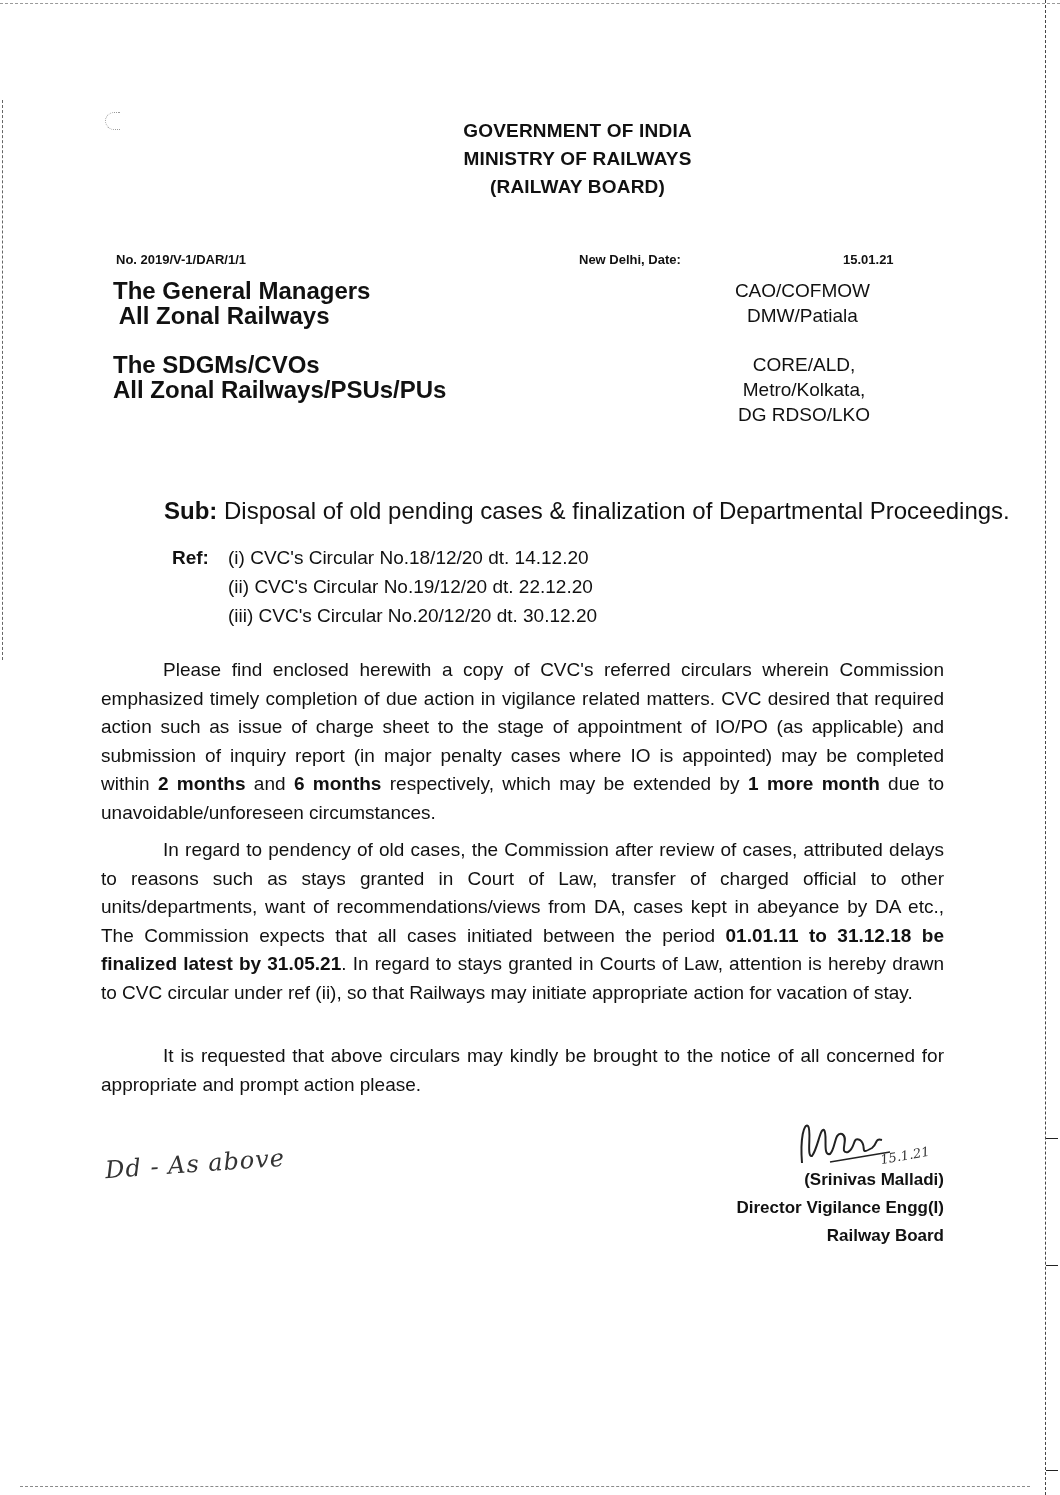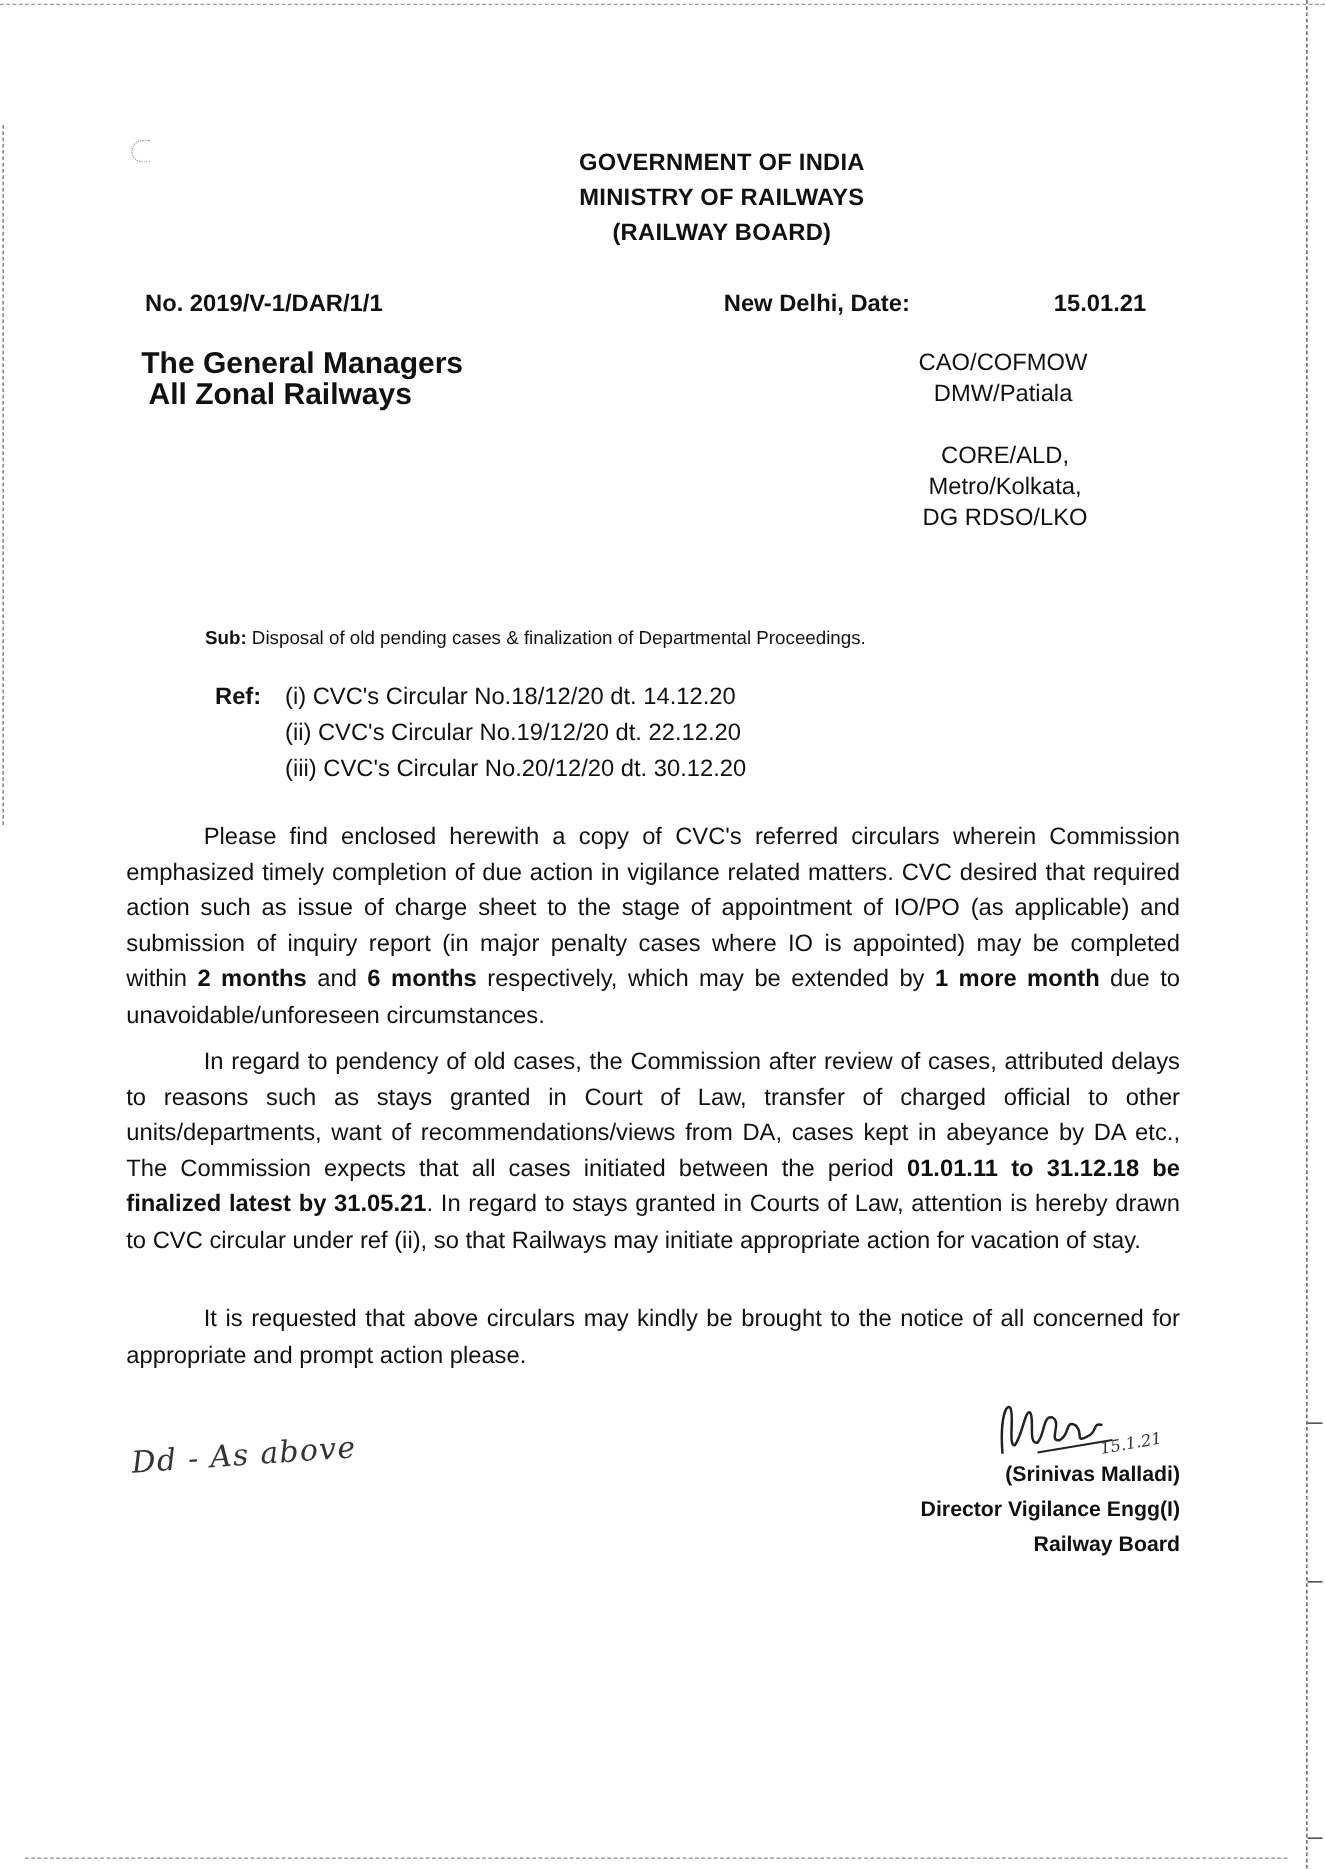--- a/index.html
+++ b/index.html
@@ -16,29 +16,29 @@
     .edge-tick { position: absolute; right: 2px; width: 12px; height: 0; border-top: 1.5px solid #222; }
 
     .header {
       position: absolute; left: 0; right: 0; top: 117px; text-align: center;
       font-weight: bold; font-size: 19px; line-height: 28px; letter-spacing: 0.2px;
     }
     .header div { margin-left: 95px; }
     .hole { position: absolute; left: 105px; top: 112px; width: 14px; height: 16px;
       border: 1px dotted #999; border-right: none; border-radius: 10px 0 0 10px; }
 
-    .row { position: absolute; font-weight: bold; font-size: 19px; line-height: 25px; }
+    .row { position: absolute; font-weight: bold; font-size: 13px; line-height: 25px; margin-top: 16px; }
     .ref-no { left: 116px; top: 231px; }
     .date-label { left: 579px; top: 231px; }
     .date-val { left: 843px; top: 231px; }
 
     .addr-left { left: 113px; font-weight: bold; font-size: 24px; line-height: 25px; position: absolute; }
     .addr-right { right: 190px; text-align: center; font-weight: normal; font-size: 19px; line-height: 25px; position: absolute; }
 
-    .sub { position: absolute; left: 164px; top: 498px; font-size: 15px; line-height: 25px; }
+    .sub { position: absolute; left: 164px; top: 498px; font-size: 24px; line-height: 25px; }
     .sub b { font-weight: bold; }
     .ref { position: absolute; left: 172px; top: 543px; font-size: 19px; line-height: 29px; }
     .ref-label { position: absolute; left: 0; top: 0; font-weight: bold; }
     .ref-items { margin-left: 56px; }
 
     .para {
       position: absolute; left: 101px; width: 843px; font-size: 19px; line-height: 28.5px;
       text-align: justify; text-indent: 62px;
     }
     .para b { font-weight: bold; }
@@ -77,20 +77,24 @@
   </div>
 
   <div class="row ref-no">No. 2019/V-1/DAR/1/1</div>
   <div class="row date-label">New Delhi, Date:</div>
   <div class="row date-val">15.01.21</div>
 
   <div class="addr-left" style="top:278px">
     <div>The General Managers</div>
     <div style="white-space:pre"> All Zonal Railways</div>
   </div>
+  <div class="addr-left" style="top:352px">
+    <div>The SDGMs/CVOs</div>
+    <div>All Zonal Railways/PSUs/PUs</div>
+  </div>
 
   <div class="addr-right" style="top:278px">
     <div>CAO/COFMOW</div>
     <div>DMW/Patiala</div>
   </div>
   <div class="addr-right" style="top:352px">
     <div>CORE/ALD,</div>
     <div>Metro/Kolkata,</div>
     <div>DG RDSO/LKO</div>
   </div>

